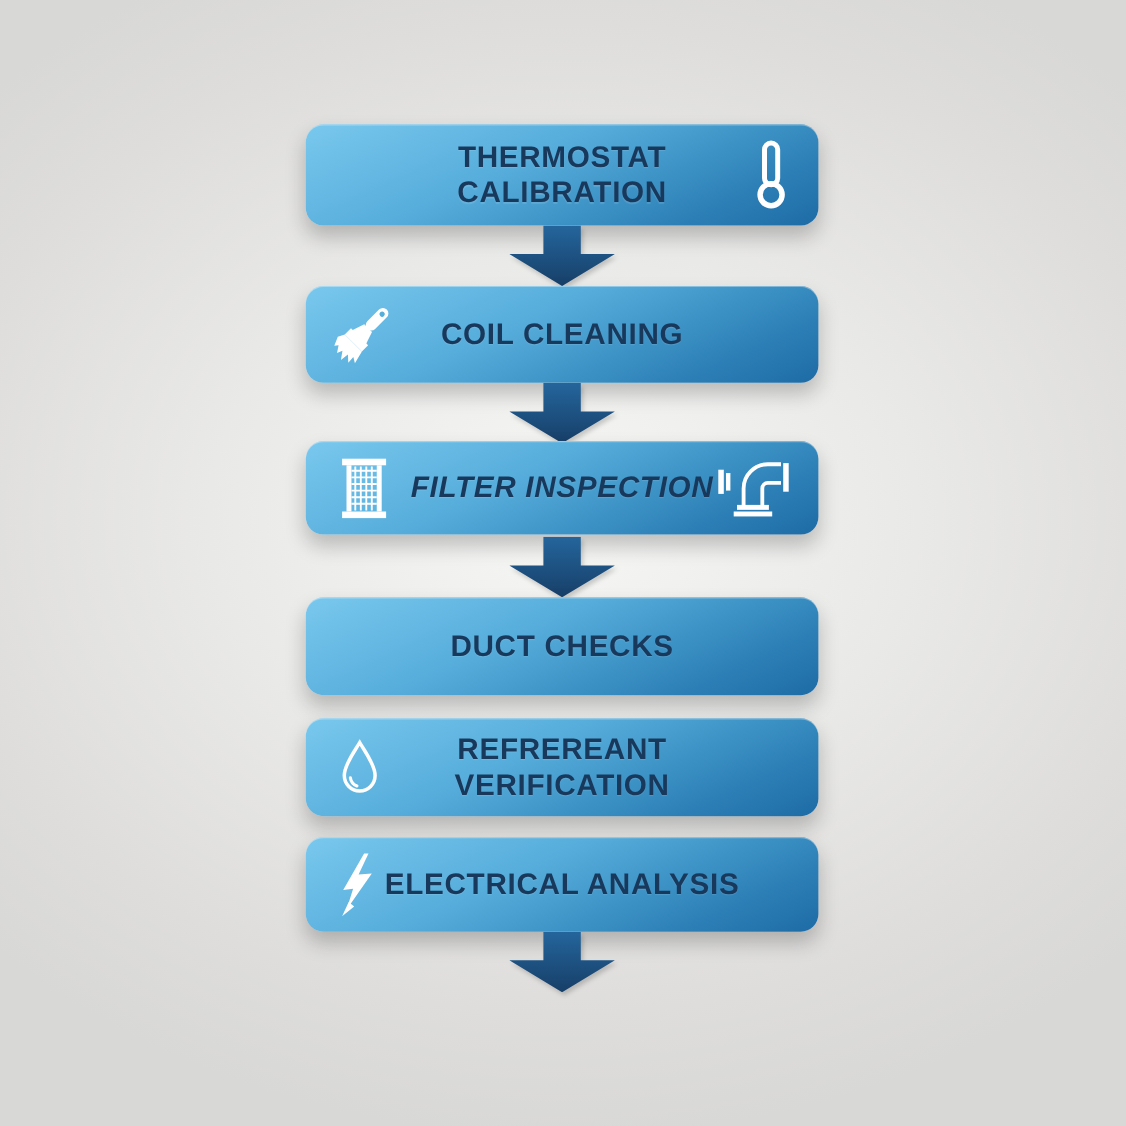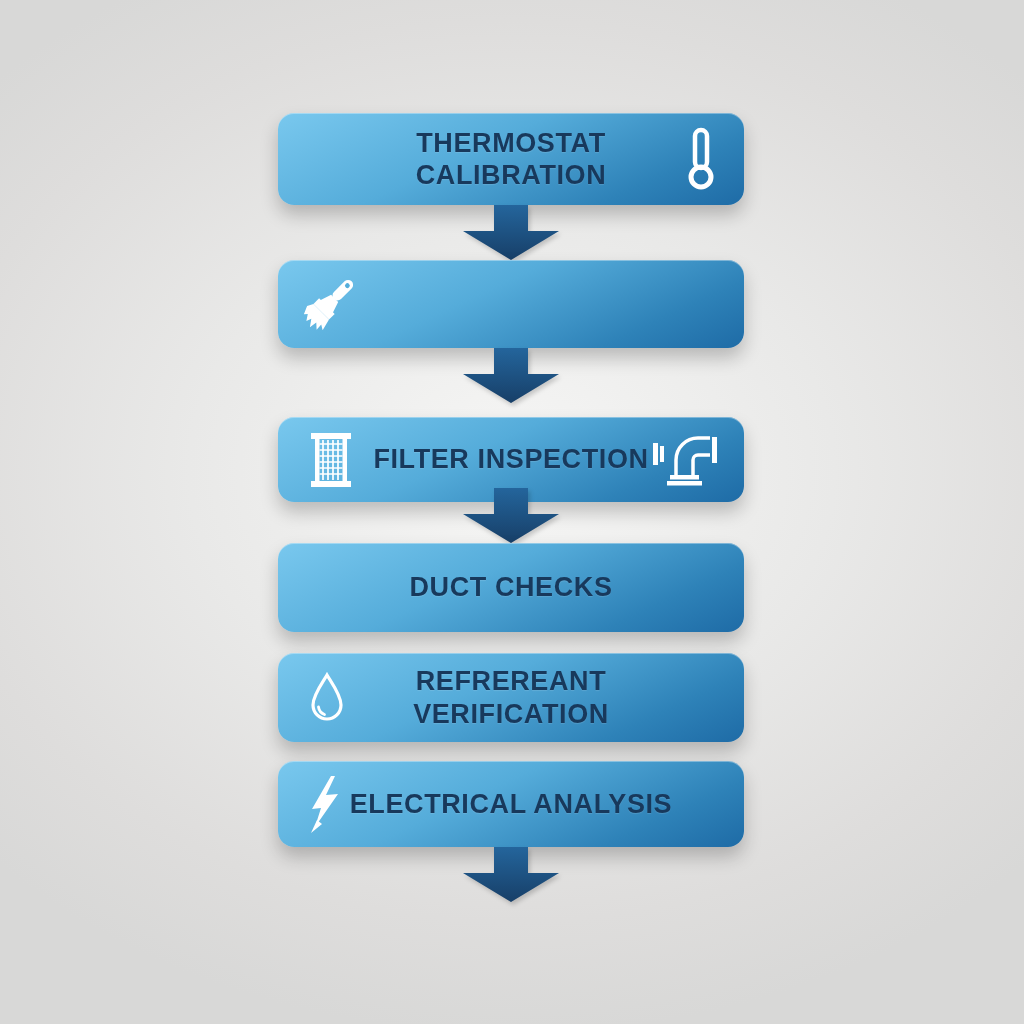--- a/index.html
+++ b/index.html
@@ -27,21 +27,21 @@
   .icon-rot45{transform:translateY(-50%) rotate(45deg);}
   .arrow{
     position:absolute;left:463px;width:96px;height:55px;
     filter:drop-shadow(2px 3px 2px rgba(0,0,0,0.18));
   }
   
   #step-0{top:83px;height:92px;}
   #arrow-0{top:175px;}
   #step-1{top:230px;height:88px;}
   #arrow-1{top:318px;}
-  #step-2{top:387px;height:85px;}
+  #step-2{top:371px;height:85px;font-style:italic;}
   #arrow-2{top:458px;}
   #step-3{top:513px;height:89px;}
   #step-4{top:623px;height:89px;}
   #step-5{top:731px;height:86px;}
   #arrow-3{top:817px;}
   #step-6{top:871px;height:86px;}
   svg{display:block;}
 </style>
 </head>
 <body>
@@ -68,20 +68,21 @@
     </span>
   </div>
 
   <div class="arrow" id="arrow-0">
     <svg width="96" height="55" viewBox="0 0 96 55">
       <polygon points="31,0 65,0 65,26 96,26 48,55 0,26 31,26" fill="url(#gradArrow)"></polygon>
     </svg>
   </div>
 
   <div class="step" id="step-1">
+    <div class="step-label">COIL CLEANING</div>
     <span class="icon icon-left icon-rot45">
       <svg width="42" height="66" viewBox="0 0 42 66">
         <rect x="16" y="1" width="10" height="25" rx="5" fill="#ffffff"></rect>
         <circle cx="21" cy="7" r="2.4" fill="#56aedb"></circle>
         <polygon points="16,25 26,25 30,37 12,37" fill="#ffffff"></polygon>
         <rect x="10" y="36" width="22" height="8" fill="#ffffff"></rect>
         <path d="M10,44 H32 L35,56 L30,53 L30.5,60 L25,55 L24,63 L19,56 L17,61 L13,55 L10.5,58 L7,50 Z" fill="#ffffff"></path>
       </svg>
     </span>
   </div>

